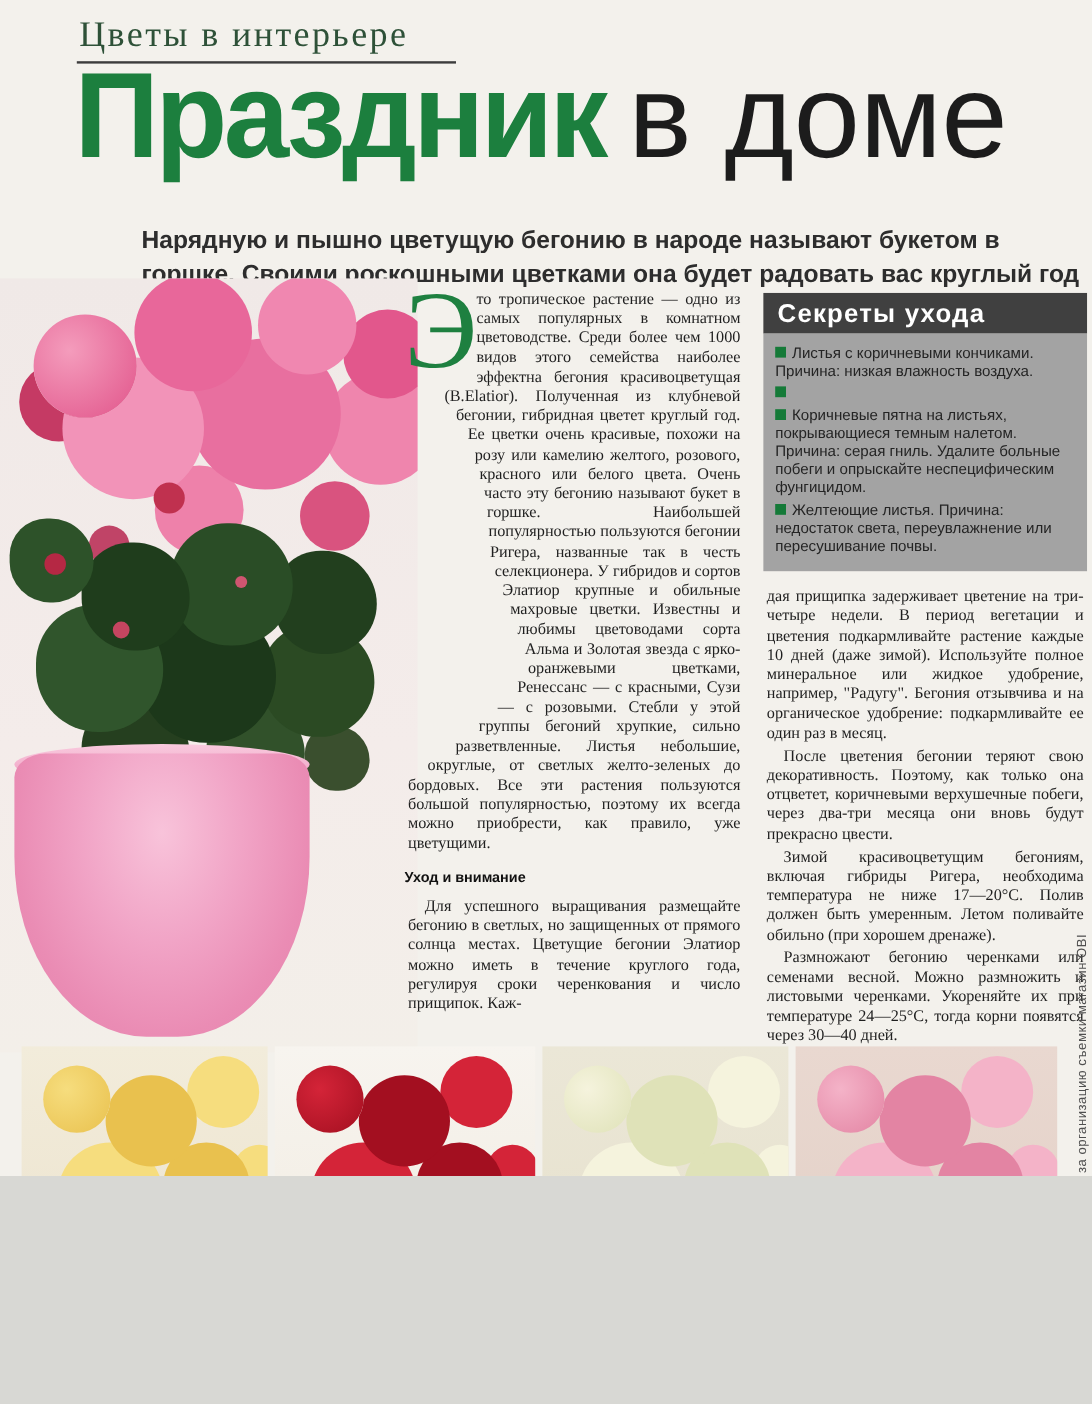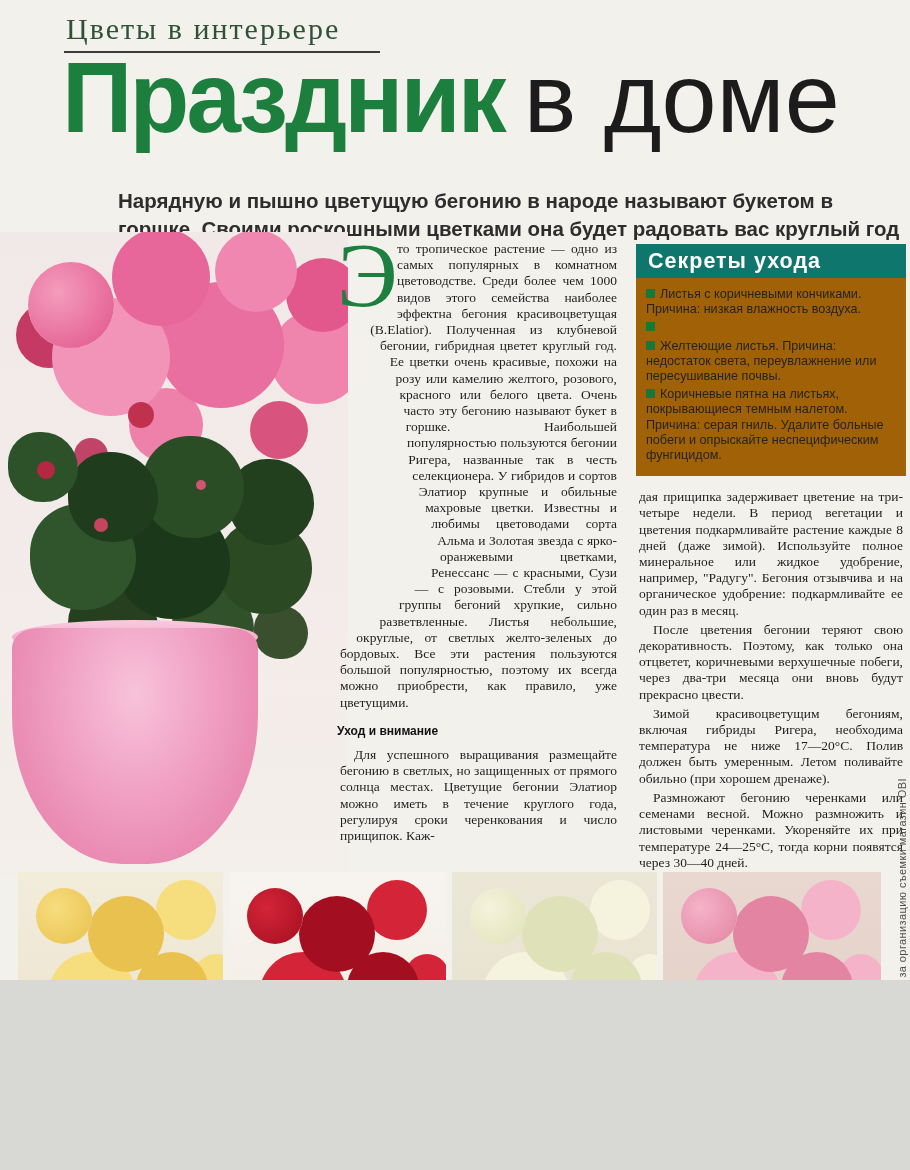--- a/index.html
+++ b/index.html
@@ -50,23 +50,23 @@
     shape-outside:polygon(0 0,20px 0,32px 30px,56px 70px,68px 120px,72px 170px,88px 210px,
       103px 250px,68px 285px,54px 300px,24px 320px,0 340px);}
   .col p{margin:3px;font-family:Liberation Serif, serif;}
   .col p.indent{text-indent:14px;}
   .col2 p{margin-bottom:1px;}
   .subhead{font-family:"Liberation Sans",sans-serif;font-weight:bold;font-size:12px;
     line-height:22px;color:#111;margin:9px 0 5px 0;text-align:left;}
 
   
   .care-box{width:270px;margin-bottom:13px;}
-  .care-box-header{background:#0f766e;color:#fff;font-family:"Liberation Sans",sans-serif;
+  .care-box-header{background:#404040;color:#fff;font-family:"Liberation Sans",sans-serif;
     font-weight:bold;font-size:21.5px;line-height:24px;letter-spacing:1px;padding:5px 10px 5px 12px;}
-  .care-box-body{background:#a16207;padding:9px 9px 10px 10px;}
+  .care-box-body{background:#a3a3a3;padding:9px 9px 10px 10px;}
   .care-box-body ul{list-style:none;margin:0;padding:0;}
   .care-box-body li{font-family:"Liberation Sans",sans-serif;font-size:12.6px;line-height:15.2px;
     color:#242424;margin-bottom:3px;text-align:left;}
   .sq{display:inline-block;width:9px;height:9px;background:#157a38;margin-right:5px;}
 
   
   .strip{position:absolute;left:0;top:872px;width:910px;height:260px;}
   .panel{position:absolute;top:0;height:260px;overflow:hidden;}
   .panel--yellow{left:18px;width:205px;background:linear-gradient(180deg,#f2ecdb,#ebe1cb);
     --f1:#f6dd7e;--f2:#e9c14e;--leaf:#2e5a2b;--leaf2:#1f421d;}
@@ -121,26 +121,26 @@
     <p class="indent">Для успешного выращивания размещайте бегонию в светлых, но защищенных от прямого солнца местах. Цветущие бегонии Элатиор можно иметь в течение круглого года, регулируя сроки черенкования и число прищипок. Каж-</p>
   </div>
 
   <div class="col col2">
     <aside class="care-box">
       <div class="care-box-header">Секреты ухода</div>
       <div class="care-box-body">
         <ul>
           <li><span class="sq"></span><span>Листья с коричневыми кончиками. Причина: низкая влажность воздуха.</span></li>
           <li><span class="sq"></span></li>
+          <li><span class="sq"></span><span>Коричневые пятна на листьях, покрывающиеся темным налетом. Причина: серая гниль. Удалите больные побеги и опрыскайте неспецифическим фунгицидом.</span></li>
           <li><span class="sq"></span><span>Желтеющие листья. Причина: недостаток света, переувлажнение или пересушивание почвы.</span></li>
-          <li><span class="sq"></span><span>Коричневые пятна на листьях, покрывающиеся темным налетом. Причина: серая гниль. Удалите больные побеги и опрыскайте неспецифическим фунгицидом.</span></li>
         </ul>
       </div>
     </aside>
-    <p>дая прищипка задерживает цветение на три-четыре недели. В период вегетации и цветения подкармливайте растение каждые 8 дней (даже зимой). Используйте полное минеральное или жидкое удобрение, например, "Радугу". Бегония отзывчива и на органическое удобрение: подкармливайте ее один раз в месяц.</p>
+    <p>дая прищипка задерживает цветение на три-четыре недели. В период вегетации и цветения подкармливайте растение каждые 10 дней (даже зимой). Используйте полное минеральное или жидкое удобрение, например, "Радугу". Бегония отзывчива и на органическое удобрение: подкармливайте ее один раз в месяц.</p>
     <p class="indent">После цветения бегонии теряют свою декоративность. Поэтому, как только она отцветет, коричневыми верхушечные побеги, через два-три месяца они вновь будут прекрасно цвести.</p>
     <p class="indent">Зимой красивоцветущим бегониям, включая гибриды Ригера, необходима температура не ниже 17—20°С. Полив должен быть умеренным. Летом поливайте обильно (при хорошем дренаже).</p>
     <p class="indent">Размножают бегонию черенками или семенами весной. Можно размножить и листовыми черенками. Укореняйте их при температуре 24—25°С, тогда корни появятся через 30—40 дней.</p>
   </div>
 
   <div class="strip">
     <div class="panel panel--yellow">
       <div class="strip-blooms"></div>
       <div class="strip-foliage"></div>
     </div>

